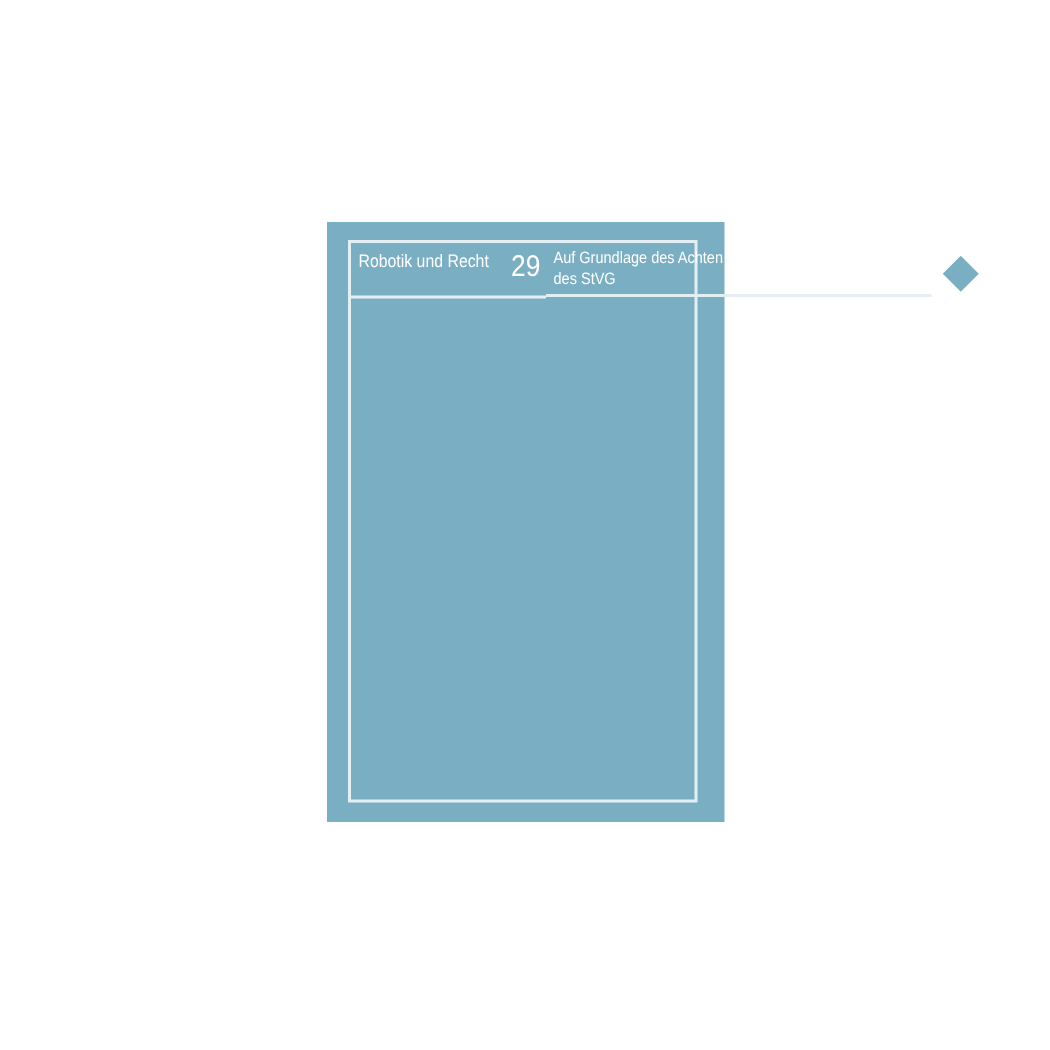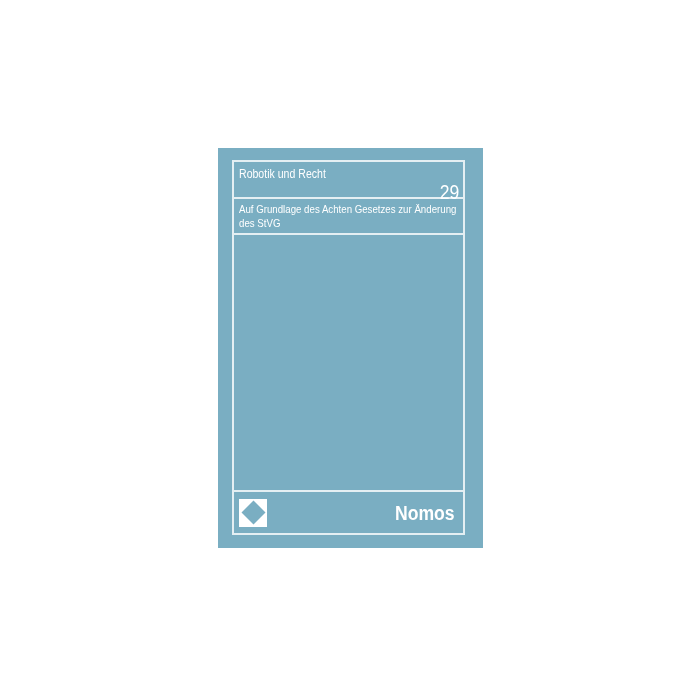--- a/index.html
+++ b/index.html
@@ -32,21 +32,20 @@
   
   .frame {
     position: absolute;
     left: 14px;
     top: 12px;
     width: 233px;
     height: 375px;
     box-sizing: border-box;
     border: 2px solid var(--line, #E4EFF3);
     display: flex;
-    flex-direction: column;
   }
 
   .row {
     box-sizing: border-box;
     border-bottom: 2px solid var(--line, #E4EFF3);
   }
 
   .row-header {
     height: 37px;
     display: flex;
@@ -56,21 +55,21 @@
   }
 
   .series-label {
     font-size: 12px;
     line-height: 14px;
   }
 
   .volume-number {
     font-size: 20px;
     line-height: 20px;
-    margin-top: 15px;
+    margin-top: 1px;
     text-align: center;
   }
 
   .row-author {
     height: 16px;
     padding: 1px 5px 0 5px;
     font-size: 11px;
     line-height: 13px;
   }
 

